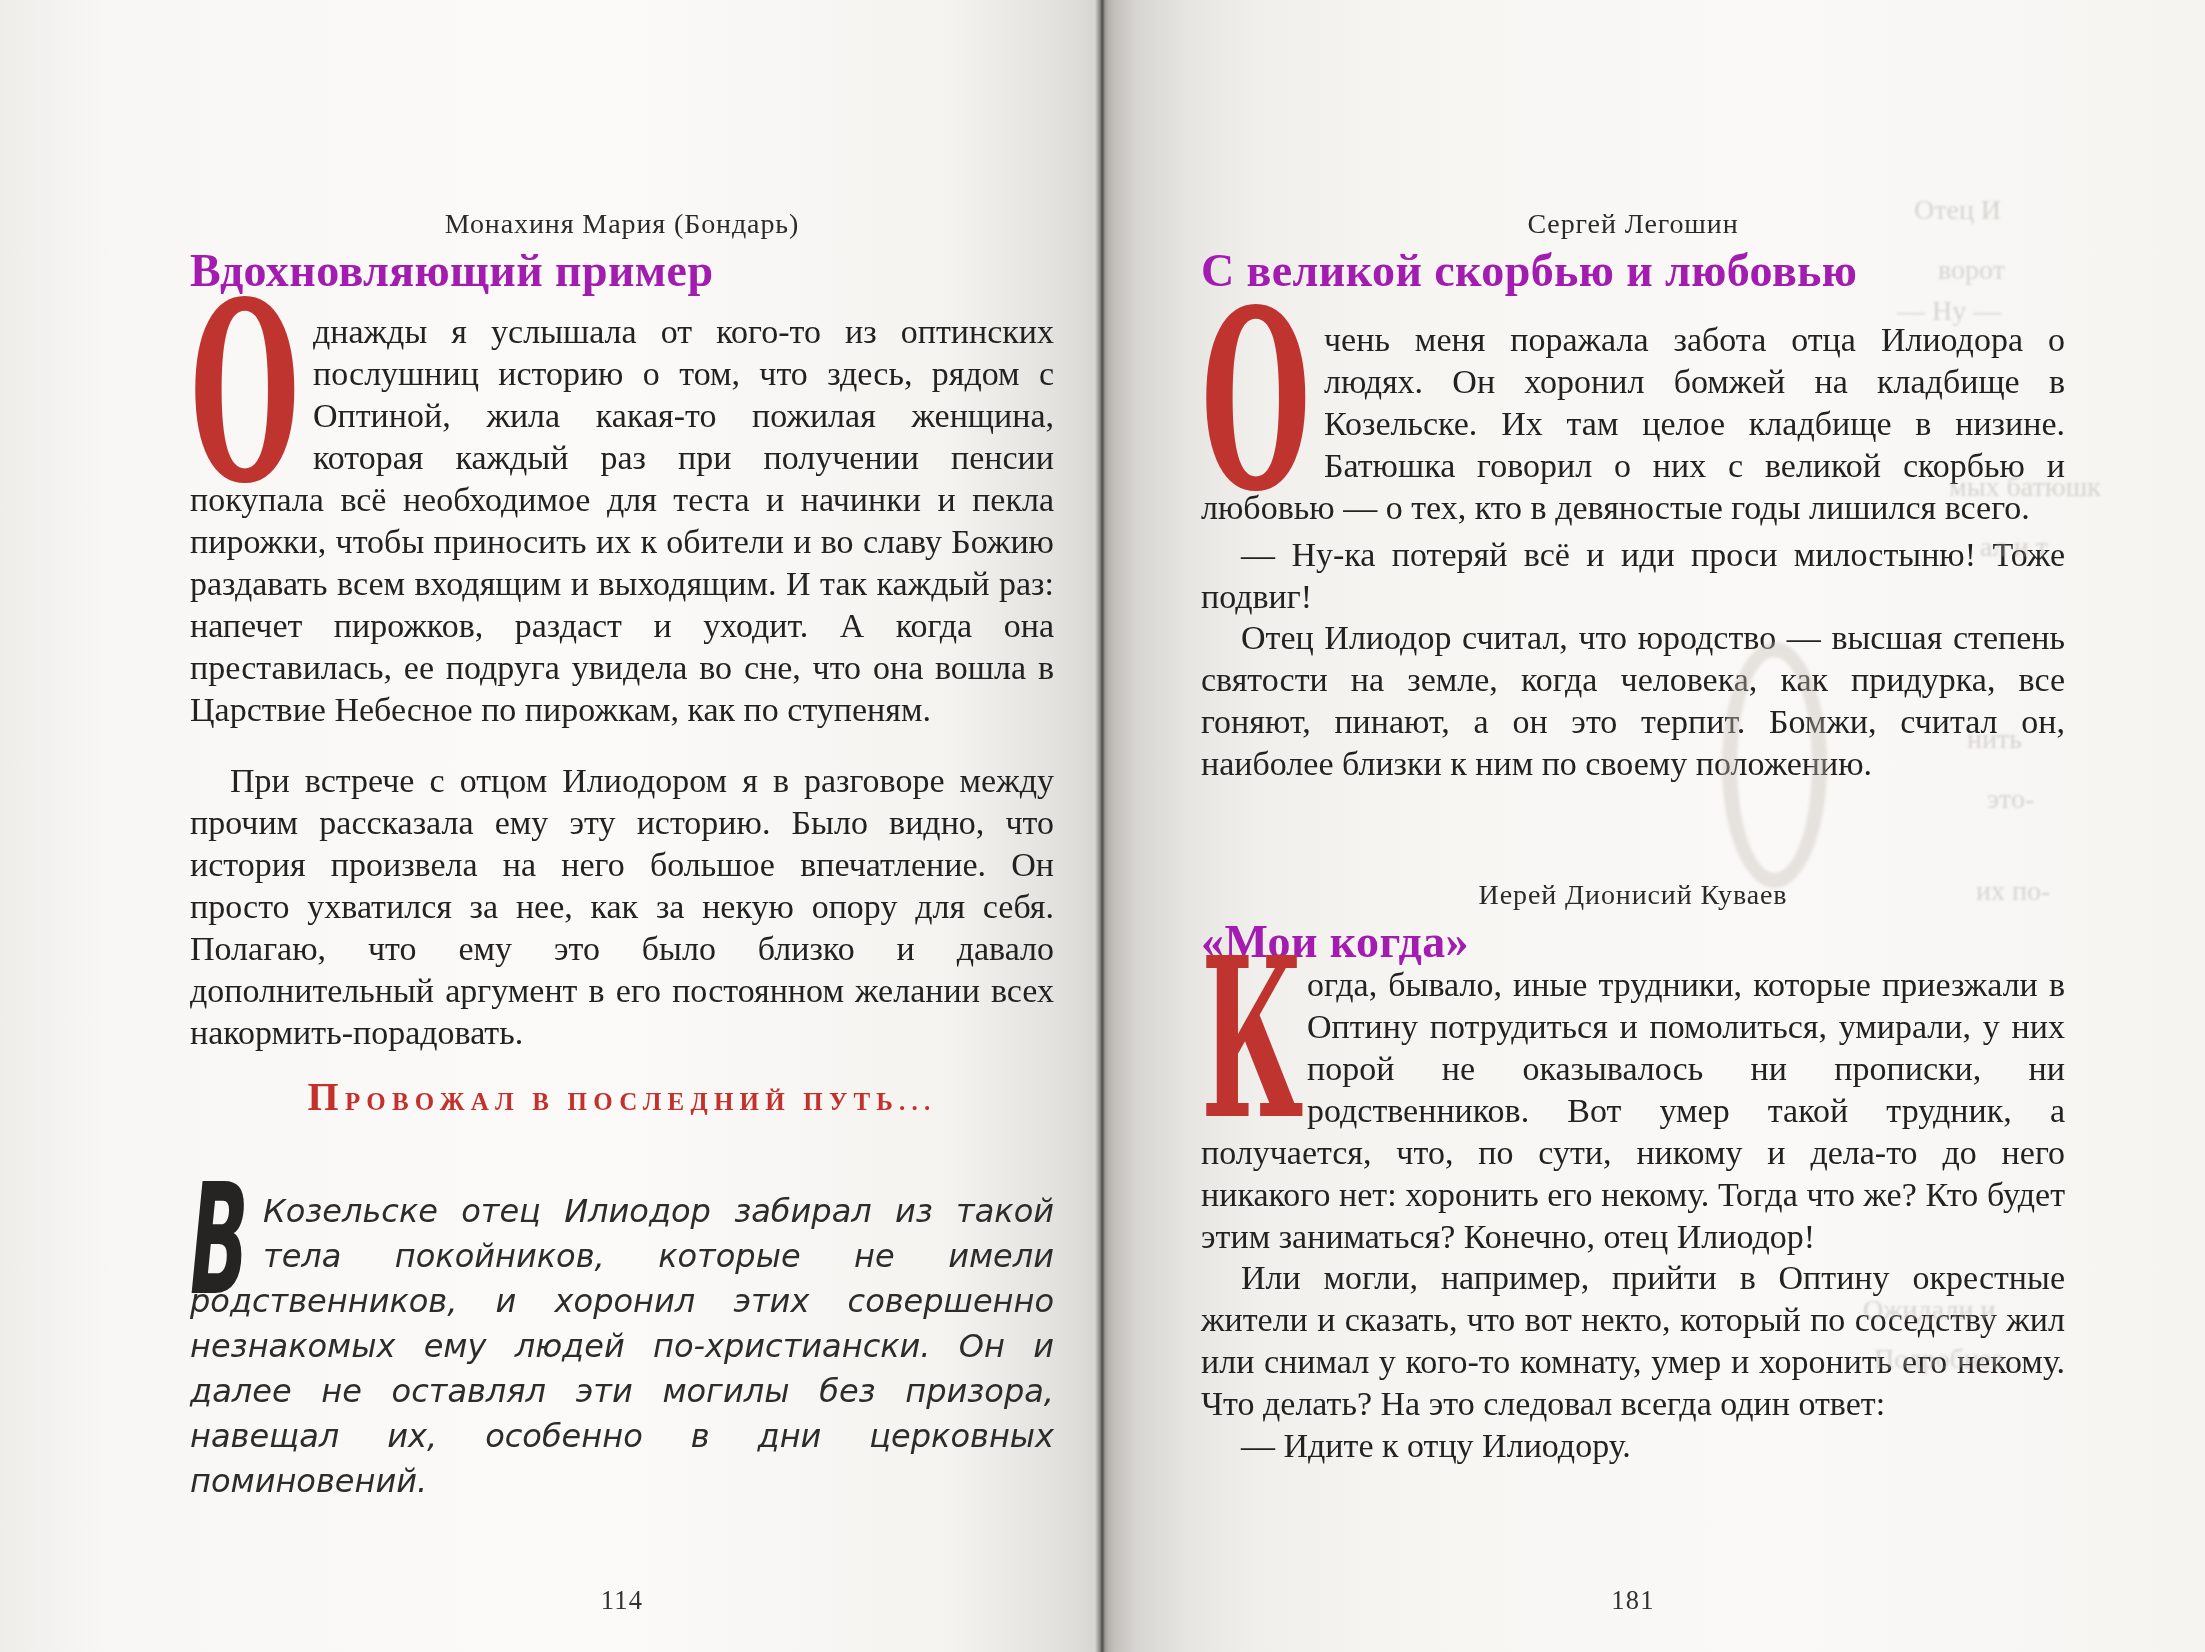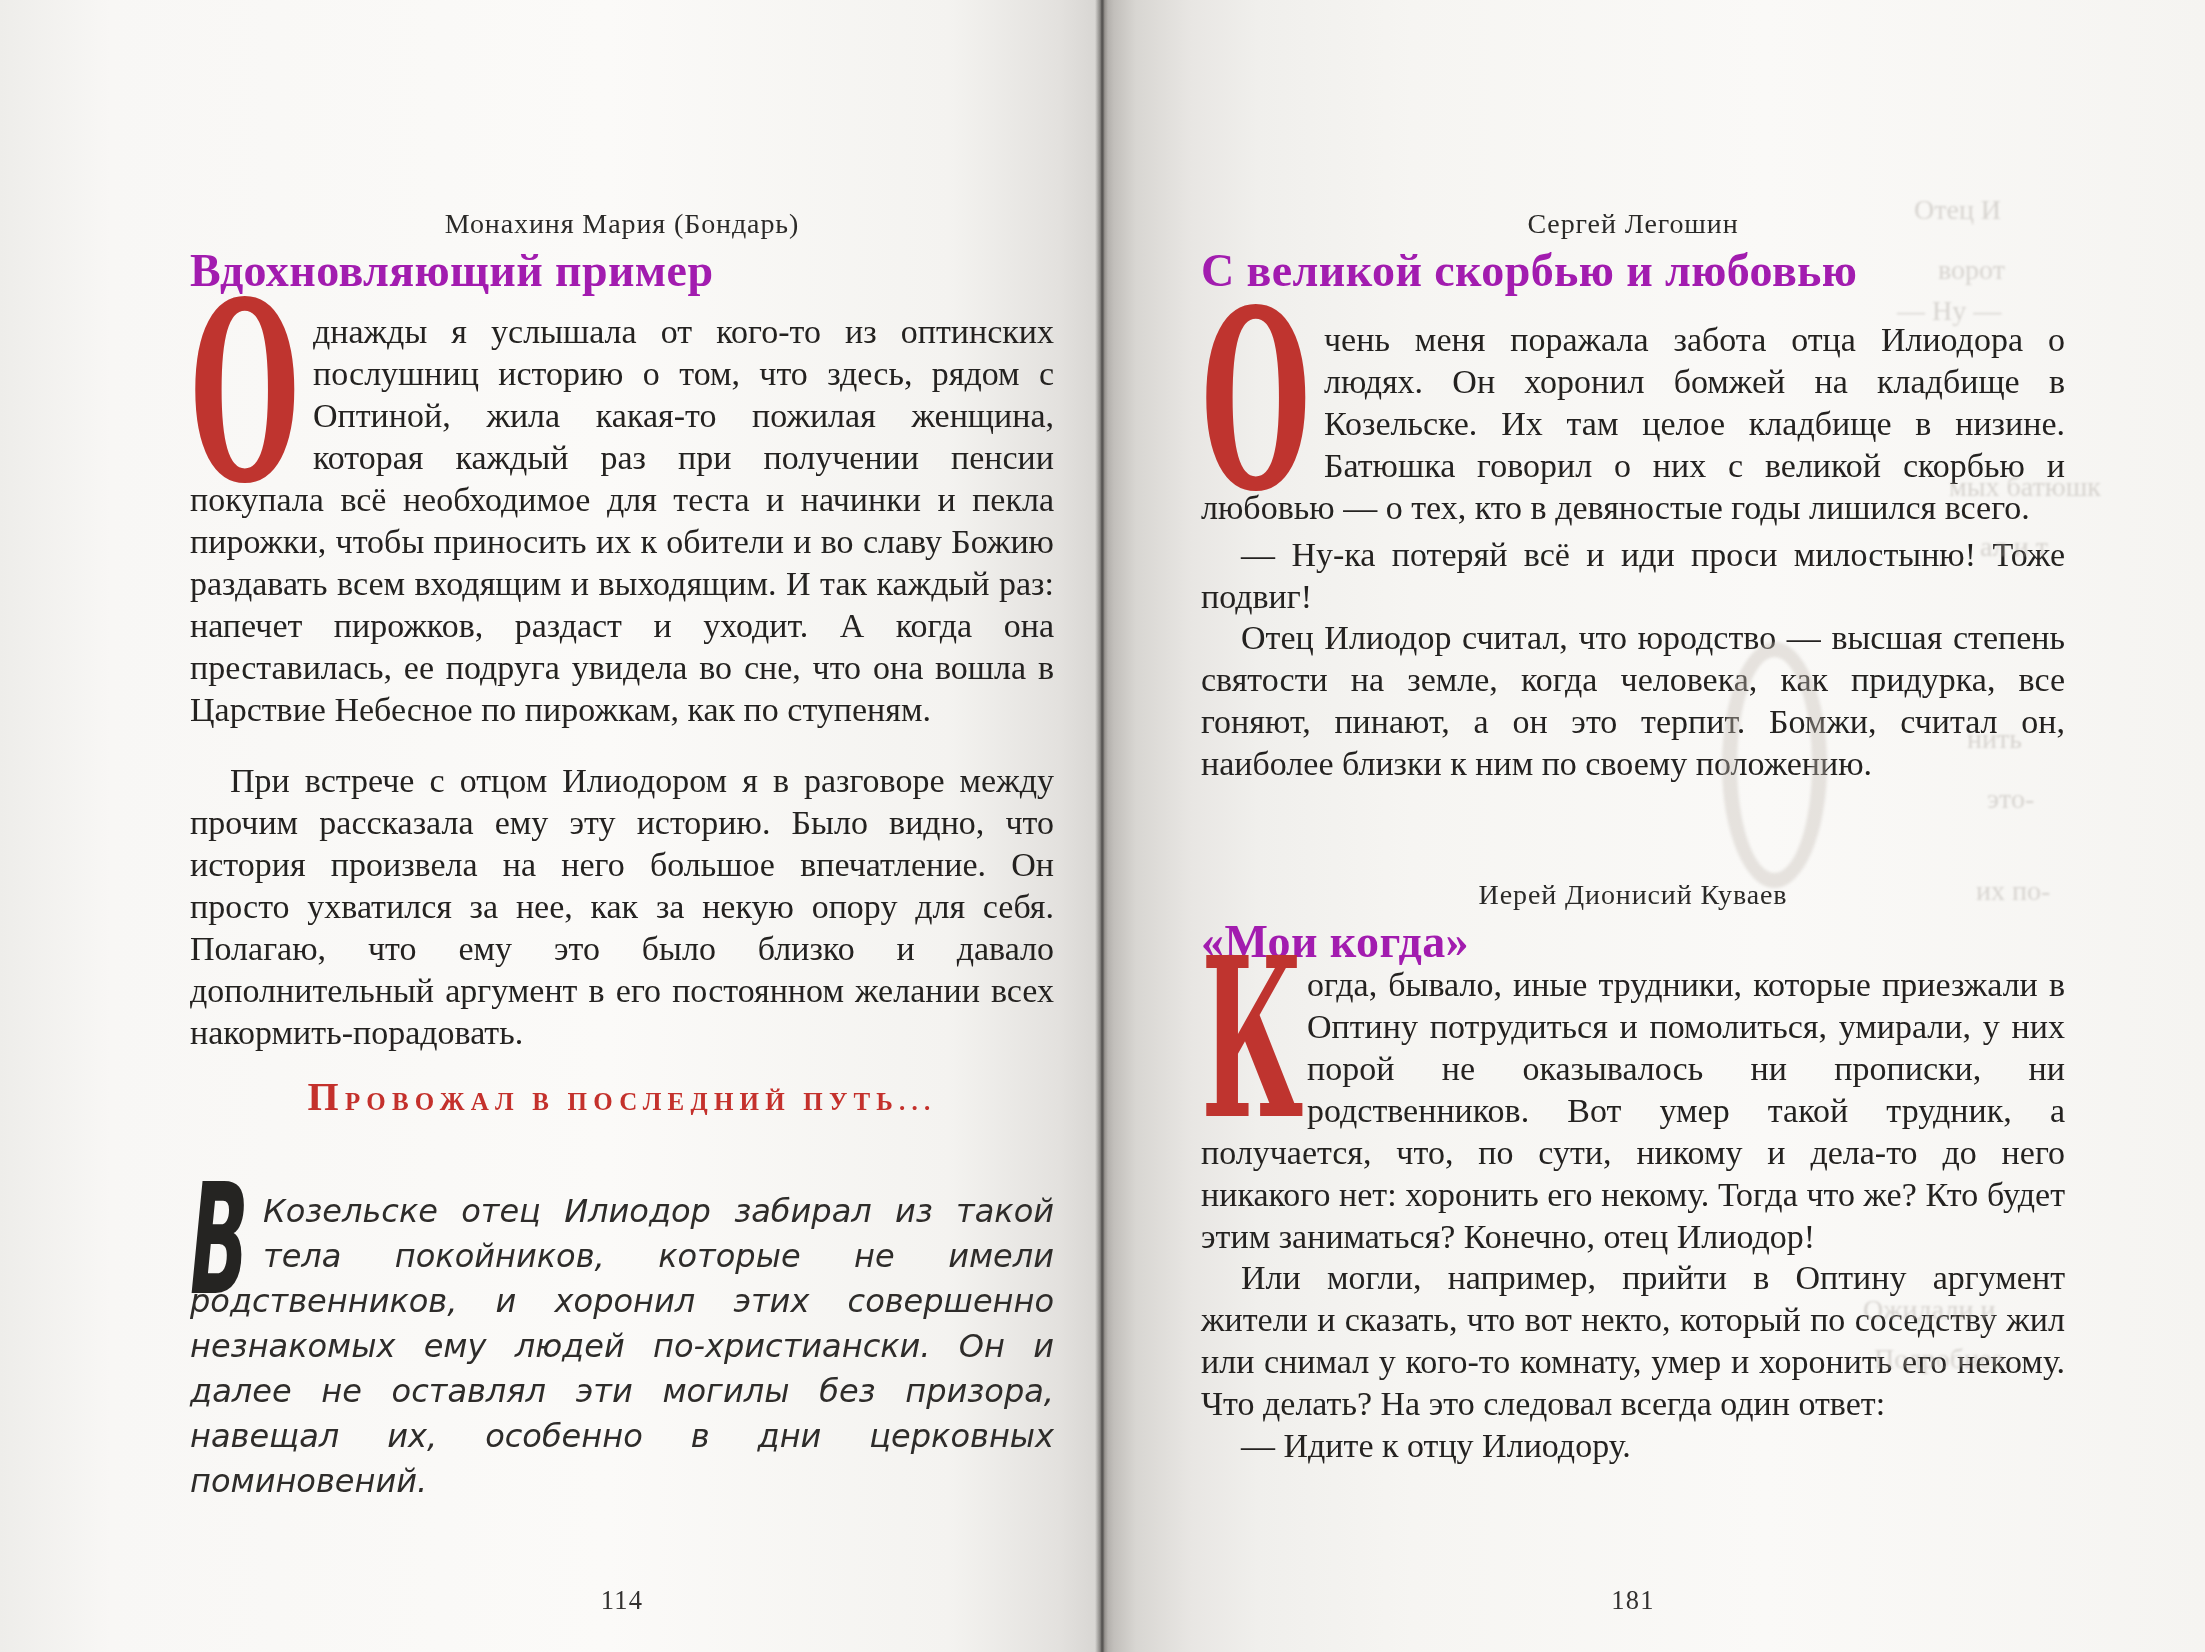--- a/index.html
+++ b/index.html
@@ -107,21 +107,21 @@
     <div class="blk author" style="top:877px">Иерей Дионисий Куваев</div>
 
     <div class="blk title-red" style="top:914px">«Мои когда»</div>
 
     <div class="blk p" style="top:964px">
       <span class="dc dc-k">
           <span class="dc-glyph">К</span>
         </span><span>огда, бывало, иные трудники, которые приезжали в Оптину потрудиться и помолиться, умирали, у них порой не оказывалось ни прописки, ни родственников. Вот умер такой трудник, а получается, что, по сути, никому и дела-то до него никакого нет: хоронить его некому. Тогда что же? Кто будет этим заниматься? Конечно, отец Илиодор!</span>
     </div>
 
-    <div class="blk p indent" style="top:1257px">Или могли, например, прийти в Оптину аргумент жители и сказать, что вот некто, который по соседству жил или снимал у кого-то комнату, умер и хоронить его некому. Что делать? На это следовал всегда один ответ:</div>
+    <div class="blk p indent" style="top:1257px">Или могли, например, прийти в Оптину окрестные жители и сказать, что вот некто, который по соседству жил или снимал у кого-то комнату, умер и хоронить его некому. Что делать? На это следовал всегда один ответ:</div>
 
     <div class="blk p indent" style="top:1425px">— Идите к отцу Илиодору.</div>
 
     <div class="blk pagenum" style="top:1541px">181</div>
   </div>
 
   <div class="ghost" style="left:1914px;top:194px">Отец И</div>
   <div class="ghost" style="left:1938px;top:254px">ворот</div>
   <div class="ghost" style="left:1897px;top:295px">— Ну —</div>
   <div class="ghost" style="left:1949px;top:471px">мых батюшк</div>

